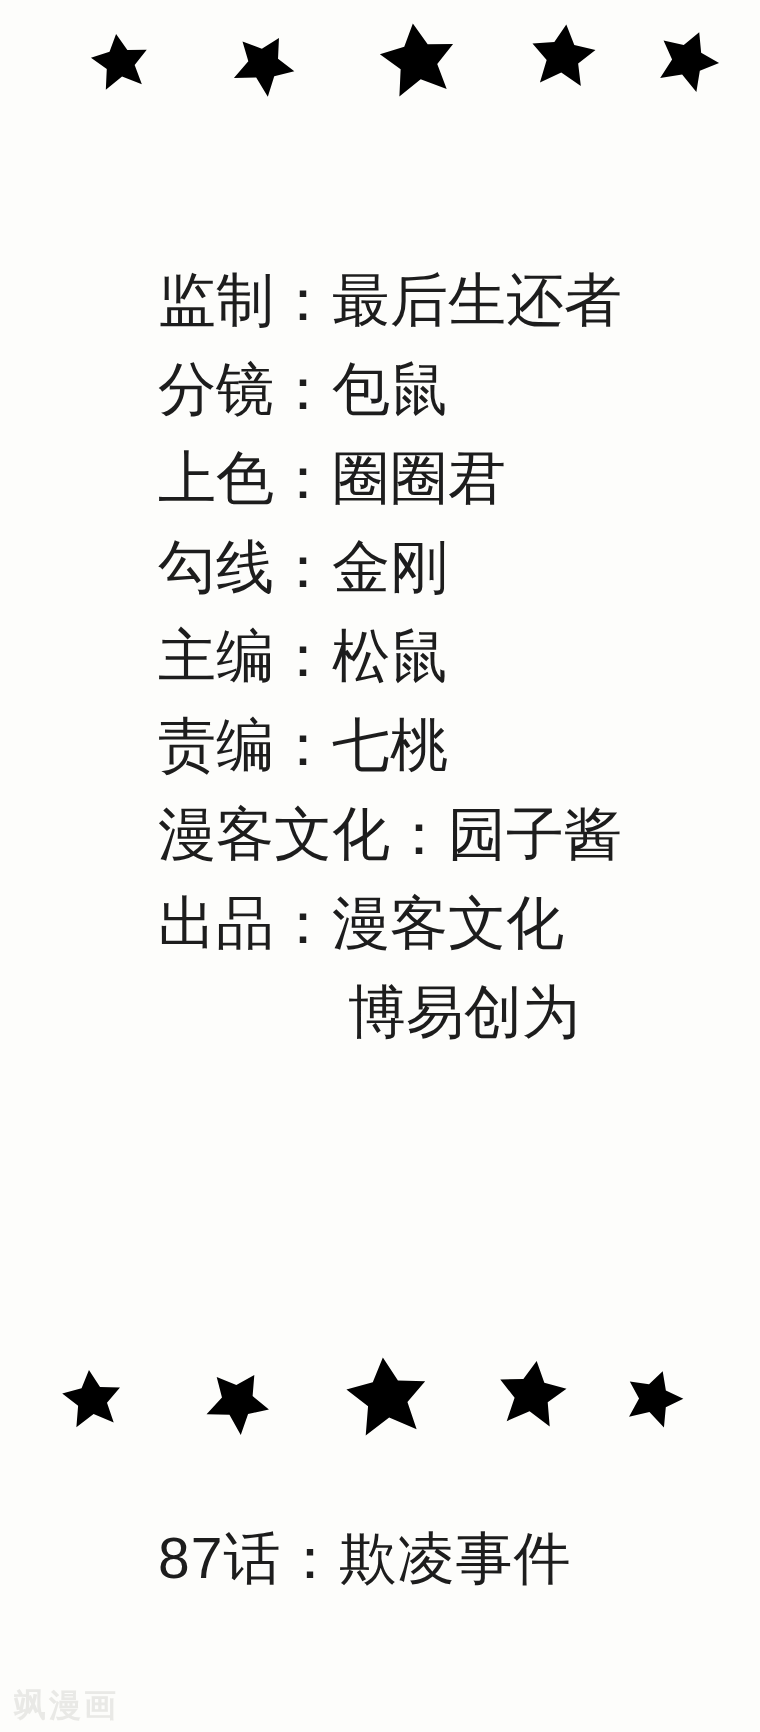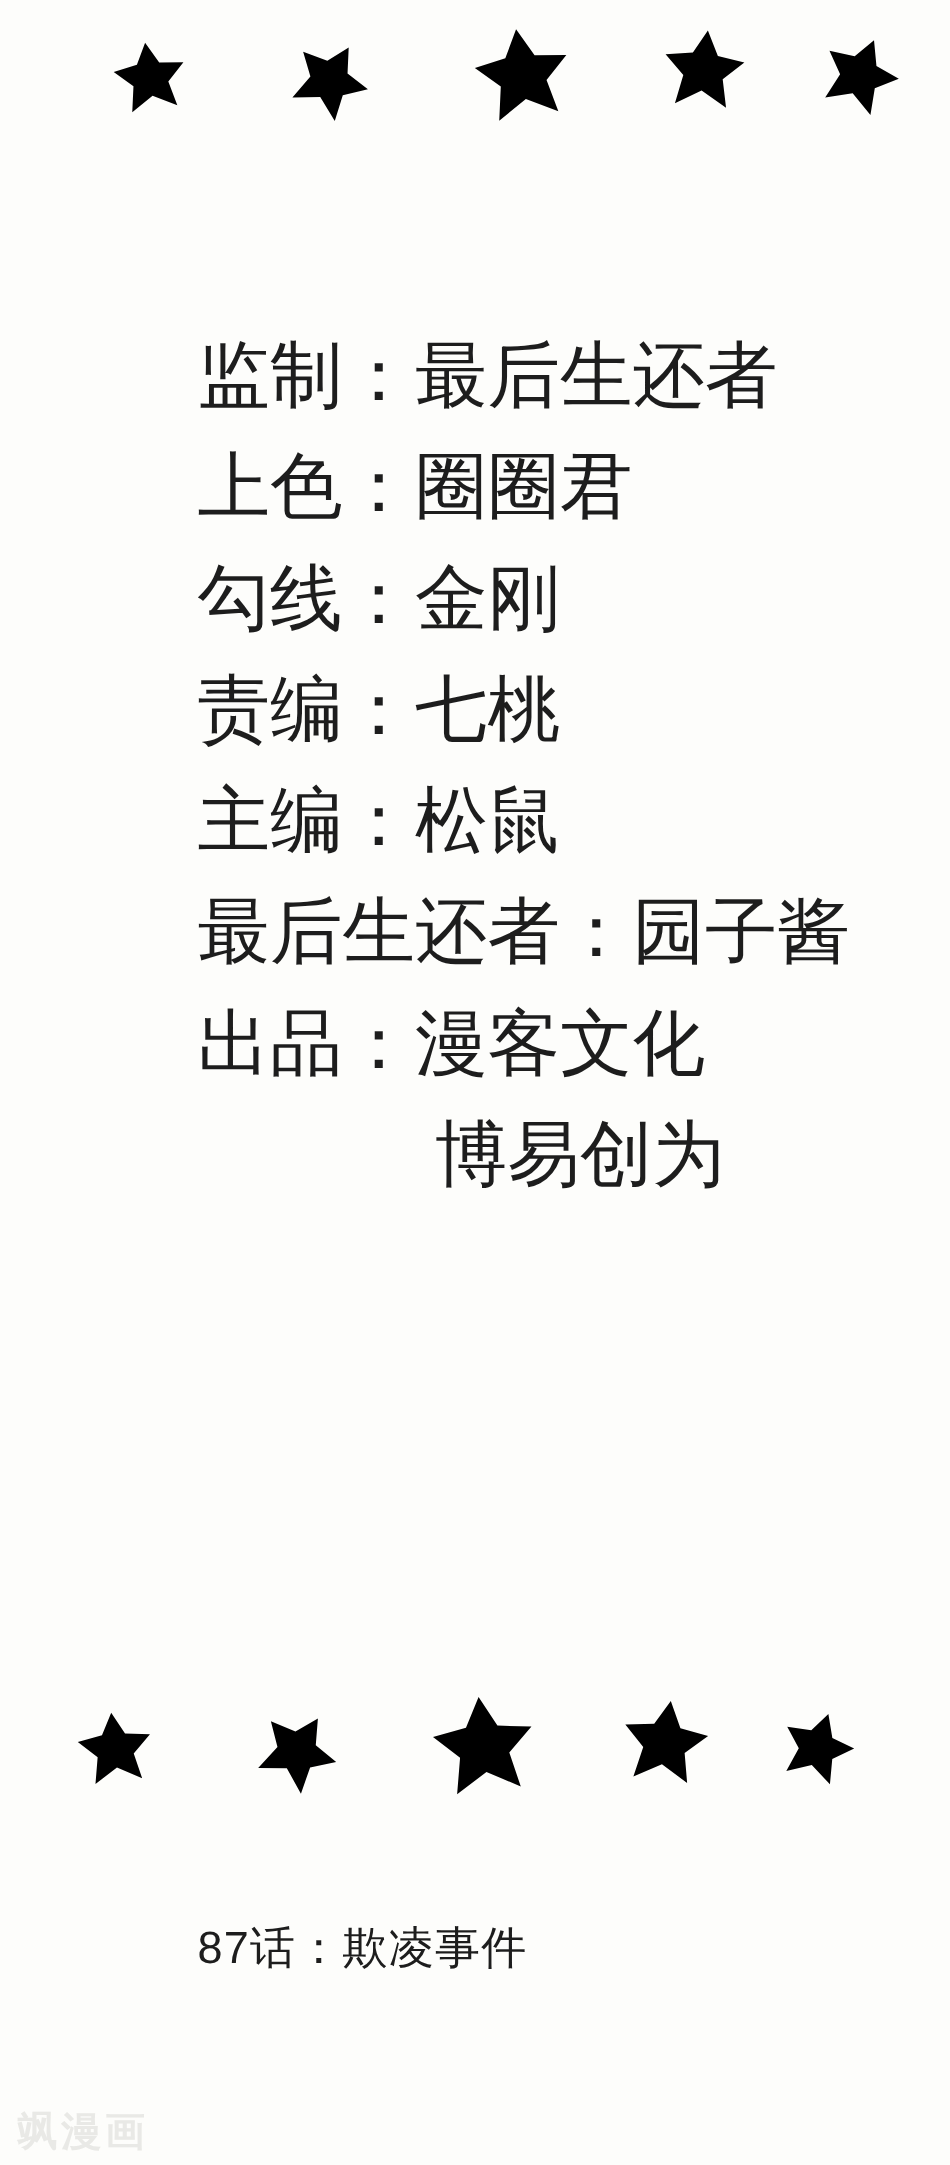--- a/index.html
+++ b/index.html
@@ -40,21 +40,21 @@
   }
   .credit-line { height: 89px; }
   .credit-line.indent { margin-left: 190px; }
 
   
   .chapter-title {
     position: absolute;
     left: 158px;
     top: 1526px;
     font-family: "Liberation Sans", "DejaVu Sans", sans-serif;
-    font-size: 36px;
+    font-size: 57px;
     line-height: 64px;
     color: var(--text, #1d1d1d);
     letter-spacing: 1px;
     white-space: nowrap;
   }
 
   
   .watermark {
     position: absolute;
     left: 14px;
@@ -101,25 +101,26 @@
       </span>
     <span class="star t5">
         <svg viewBox="0 0 100 100">
           <use href="#starpath"></use>
         </svg>
       </span>
   </div>
 
   <div class="credits">
     <div class="credit-line">监制：最后生还者</div>
+    <div class="credit-line">分镜：包鼠</div>
     <div class="credit-line">上色：圈圈君</div>
     <div class="credit-line">勾线：金刚</div>
+    <div class="credit-line">主编：松鼠</div>
     <div class="credit-line">责编：七桃</div>
-    <div class="credit-line">主编：松鼠</div>
-    <div class="credit-line">最后生还者：园子酱</div>
+    <div class="credit-line">漫客文化：园子酱</div>
     <div class="credit-line">出品：漫客文化</div>
     <div class="credit-line indent">博易创为</div>
   </div>
 
   <div>
     <span class="star b1">
         <svg viewBox="0 0 100 100">
           <use href="#starpath"></use>
         </svg>
       </span>

